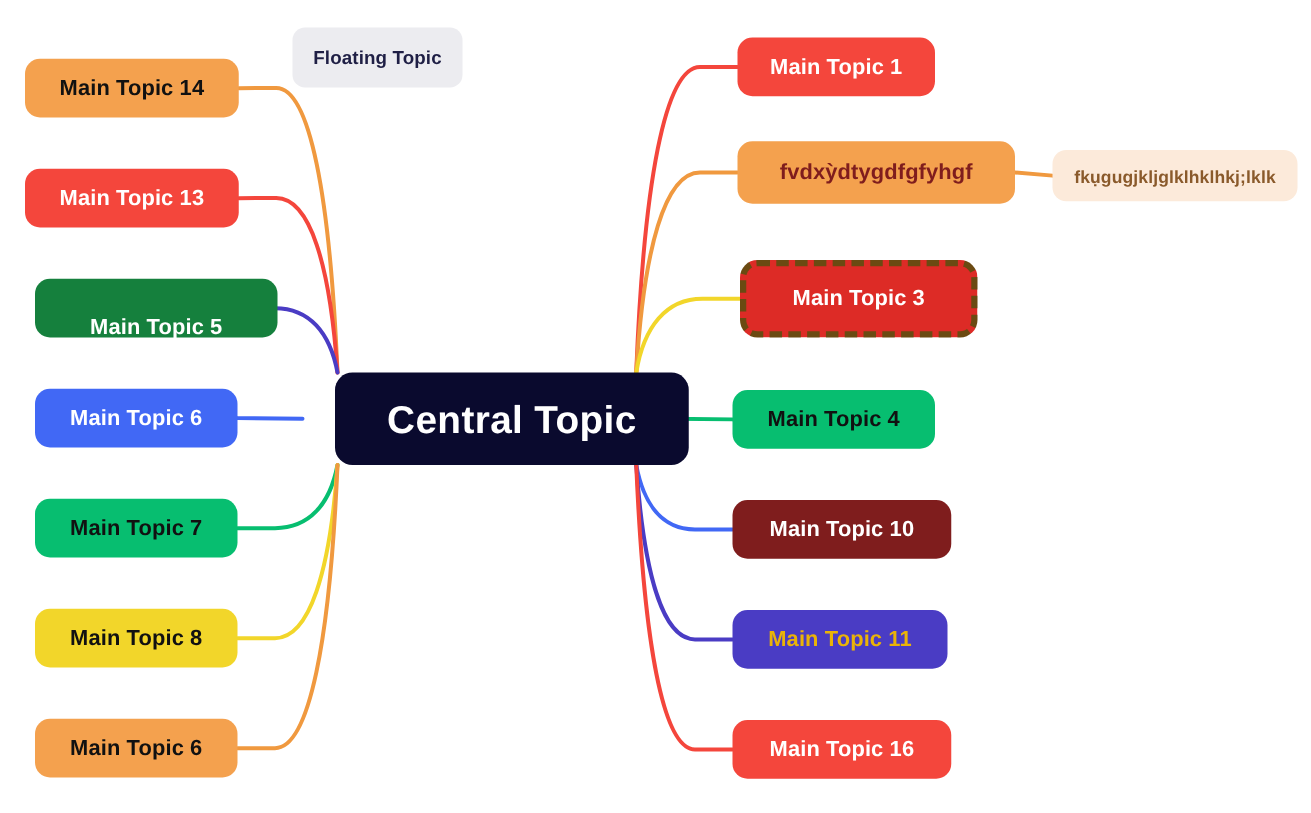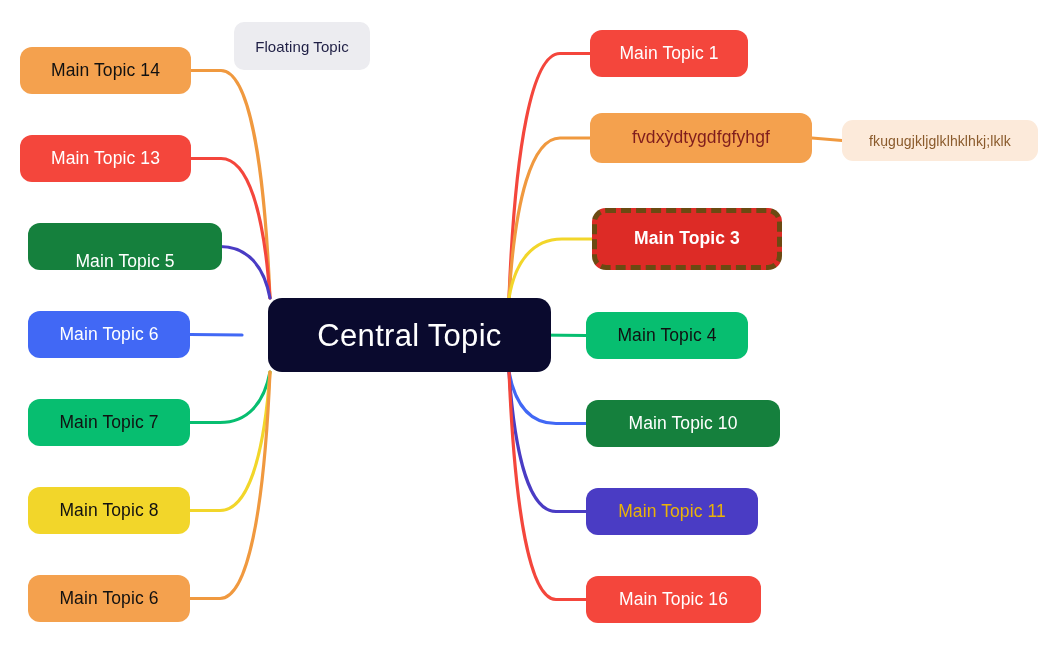--- a/index.html
+++ b/index.html
@@ -32,20 +32,21 @@
     align-items: center;
     justify-content: center;
     box-sizing: border-box;
     border-radius: 12px;
     white-space: nowrap;
     letter-spacing: 0.1px;
   }
   .node-label {
     display: block;
     line-height: 1;
+    font-weight: bold;
   }
   .central {
     border-radius: 14px;
     font-size: 31px;
     font-weight: 500;
     letter-spacing: 0.3px;
     margin-left: 20px;
   }
   .topic {
     font-size: 17.5px;
@@ -122,21 +123,21 @@
       </div>
       <div class="node topic" style="left: 590px; top: 113px; width: 222px; height: 50px; background: rgb(244, 161, 78); color: #7f1d1d;">
         <span class="node-label">fvdxỳdtygdfgfyhgf</span>
       </div>
       <div class="node topic selected" style="left: 592px; top: 208px; width: 190px; height: 62px; background: rgb(221, 43, 38); color: rgb(255, 255, 255); border-color: rgb(107, 74, 18);">
         <span class="node-label">Main Topic 3</span>
       </div>
       <div class="node topic" style="left: 586px; top: 312px; width: 162px; height: 47px; background: rgb(7, 190, 112); color: rgb(17, 17, 17);">
         <span class="node-label">Main Topic 4</span>
       </div>
-      <div class="node topic" style="left: 586px; top: 400px; width: 194px; height: 47px; background: #15803d; color: rgb(255, 255, 255);">
+      <div class="node topic" style="left: 586px; top: 400px; width: 175px; height: 47px; background: #7f1d1d; color: rgb(255, 255, 255);">
         <span class="node-label">Main Topic 10</span>
       </div>
       <div class="node topic" style="left: 586px; top: 488px; width: 172px; height: 47px; background: rgb(74, 60, 196); color: #eab308;">
         <span class="node-label">Main Topic 11</span>
       </div>
       <div class="node topic" style="left: 586px; top: 576px; width: 175px; height: 47px; background: rgb(244, 70, 60); color: rgb(255, 255, 255);">
         <span class="node-label">Main Topic 16</span>
       </div>
       <div class="node subtopic" style="left: 842px; top: 120px; width: 196px; height: 41px; background: rgb(252, 234, 218); color: rgb(138, 90, 43);">
         <span class="node-label">fkụgugjkljglklhklhkj;lklk</span>

